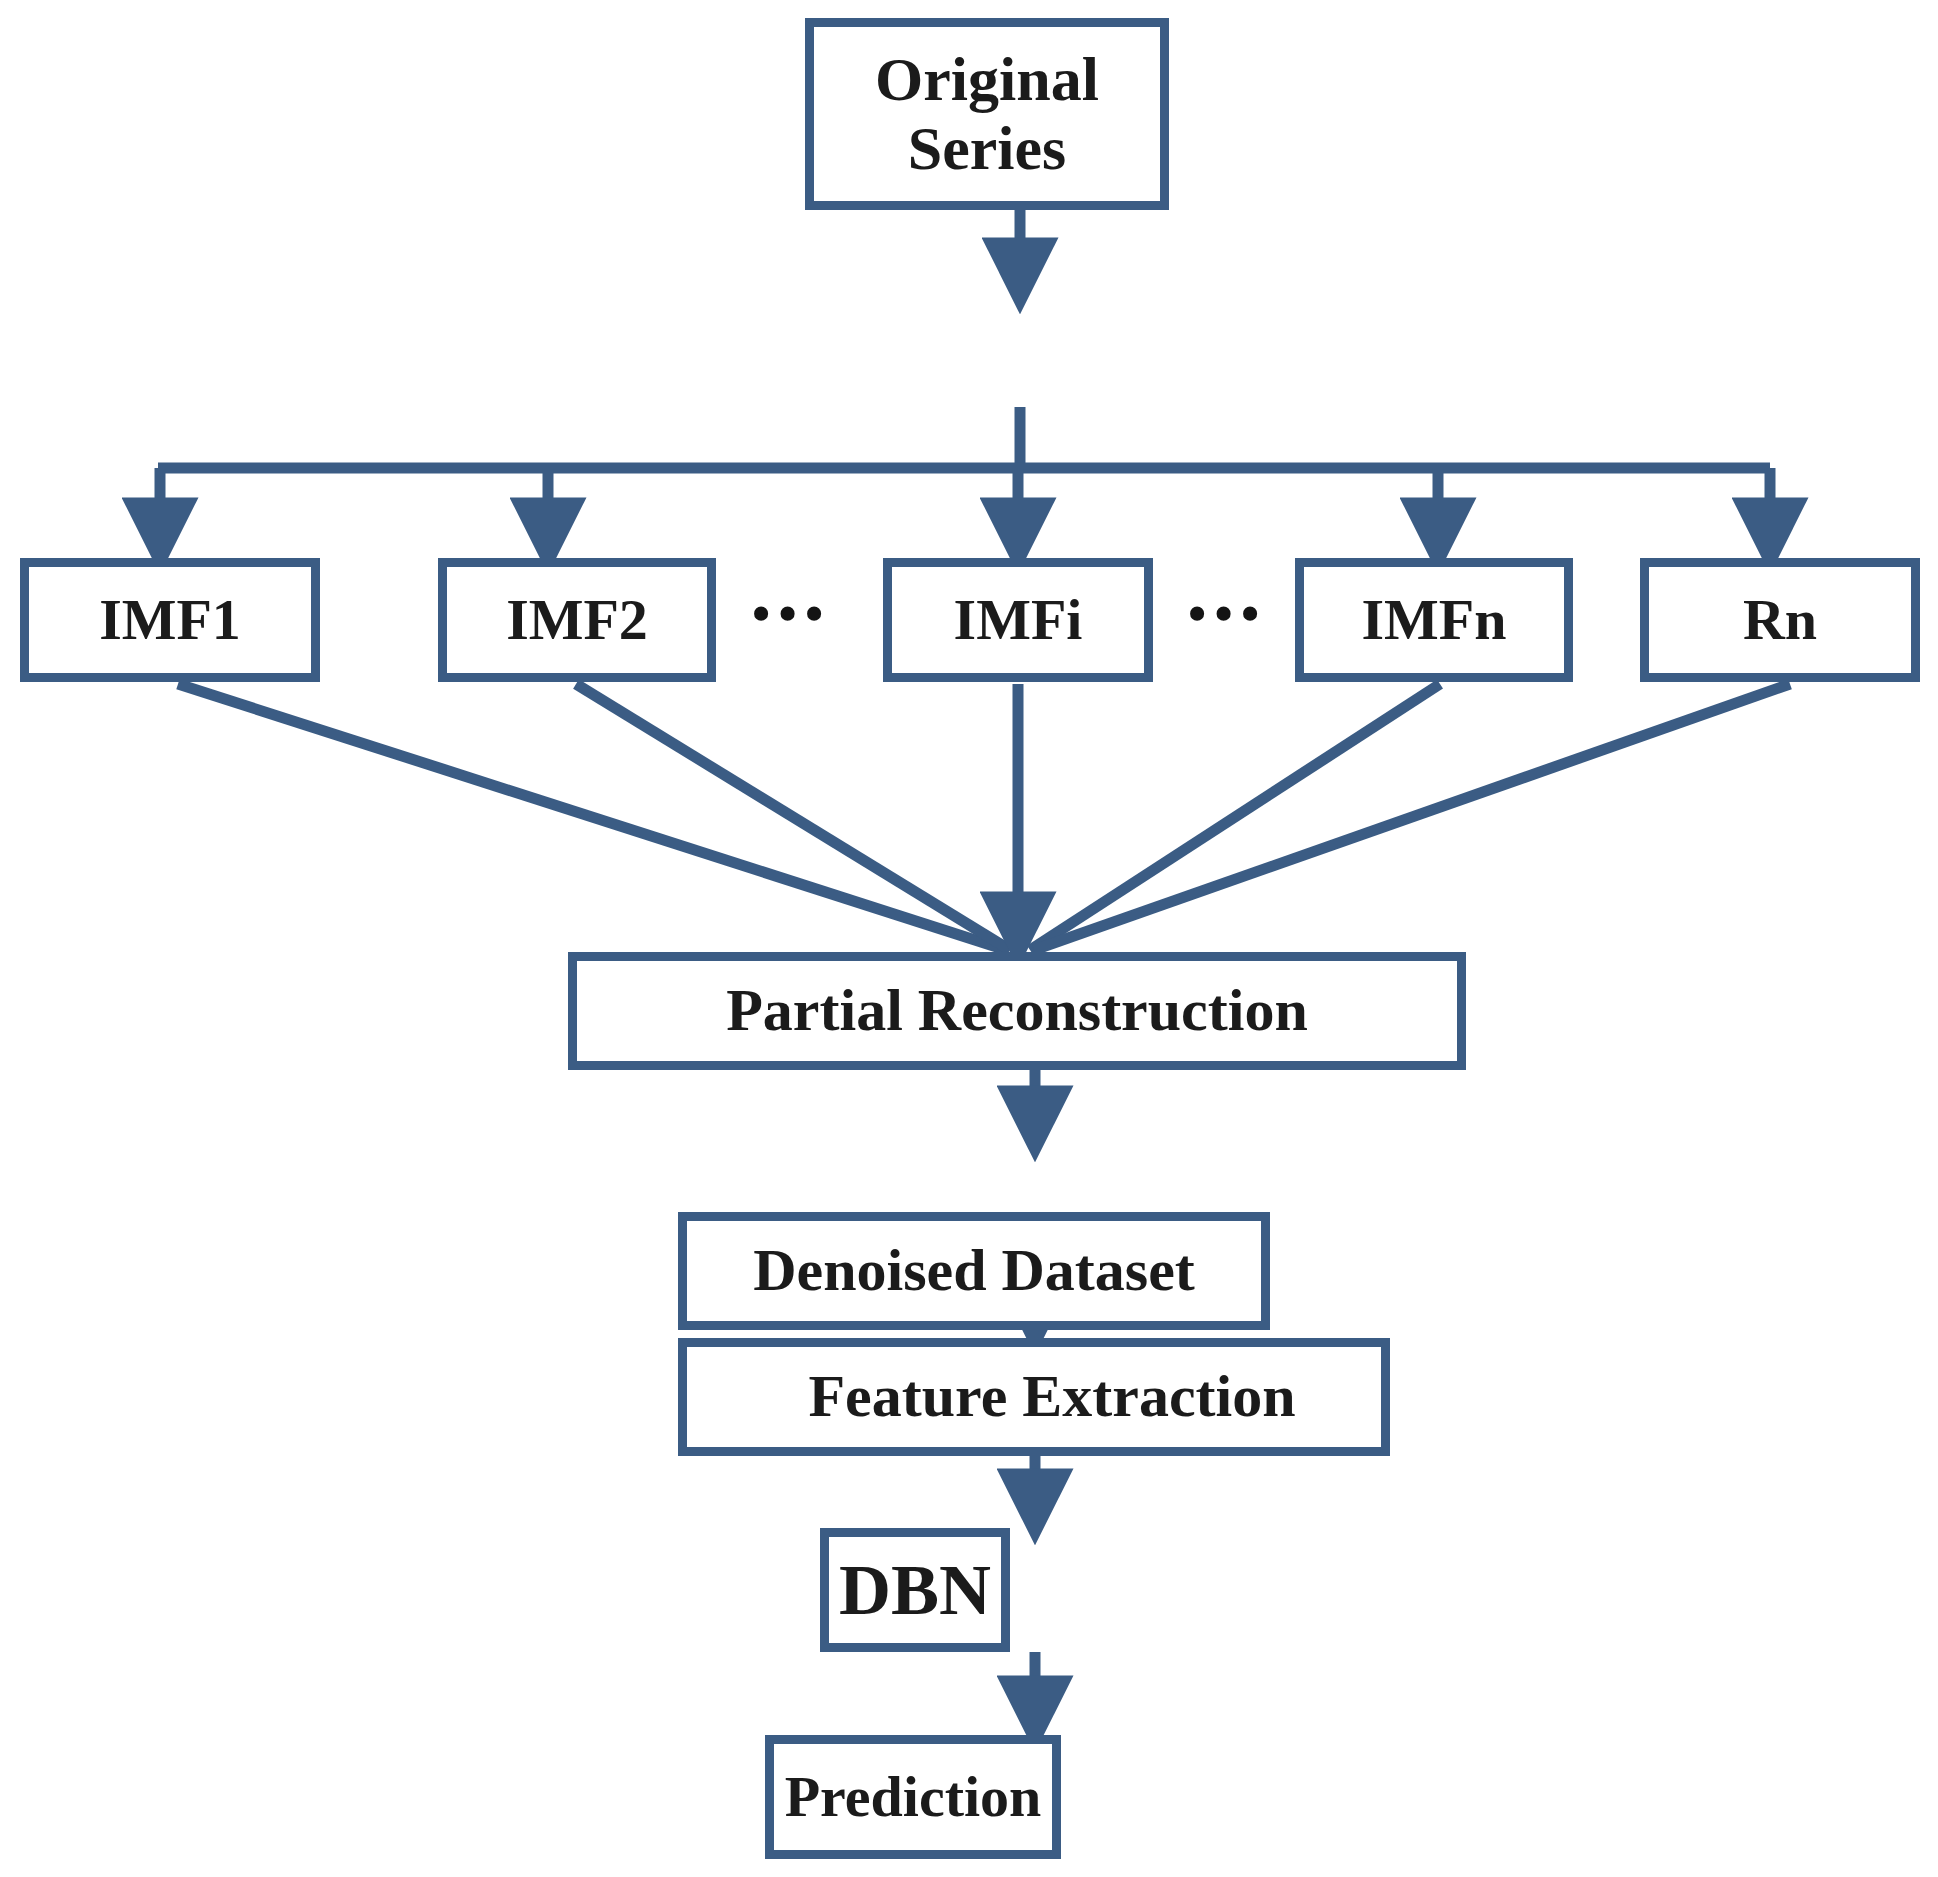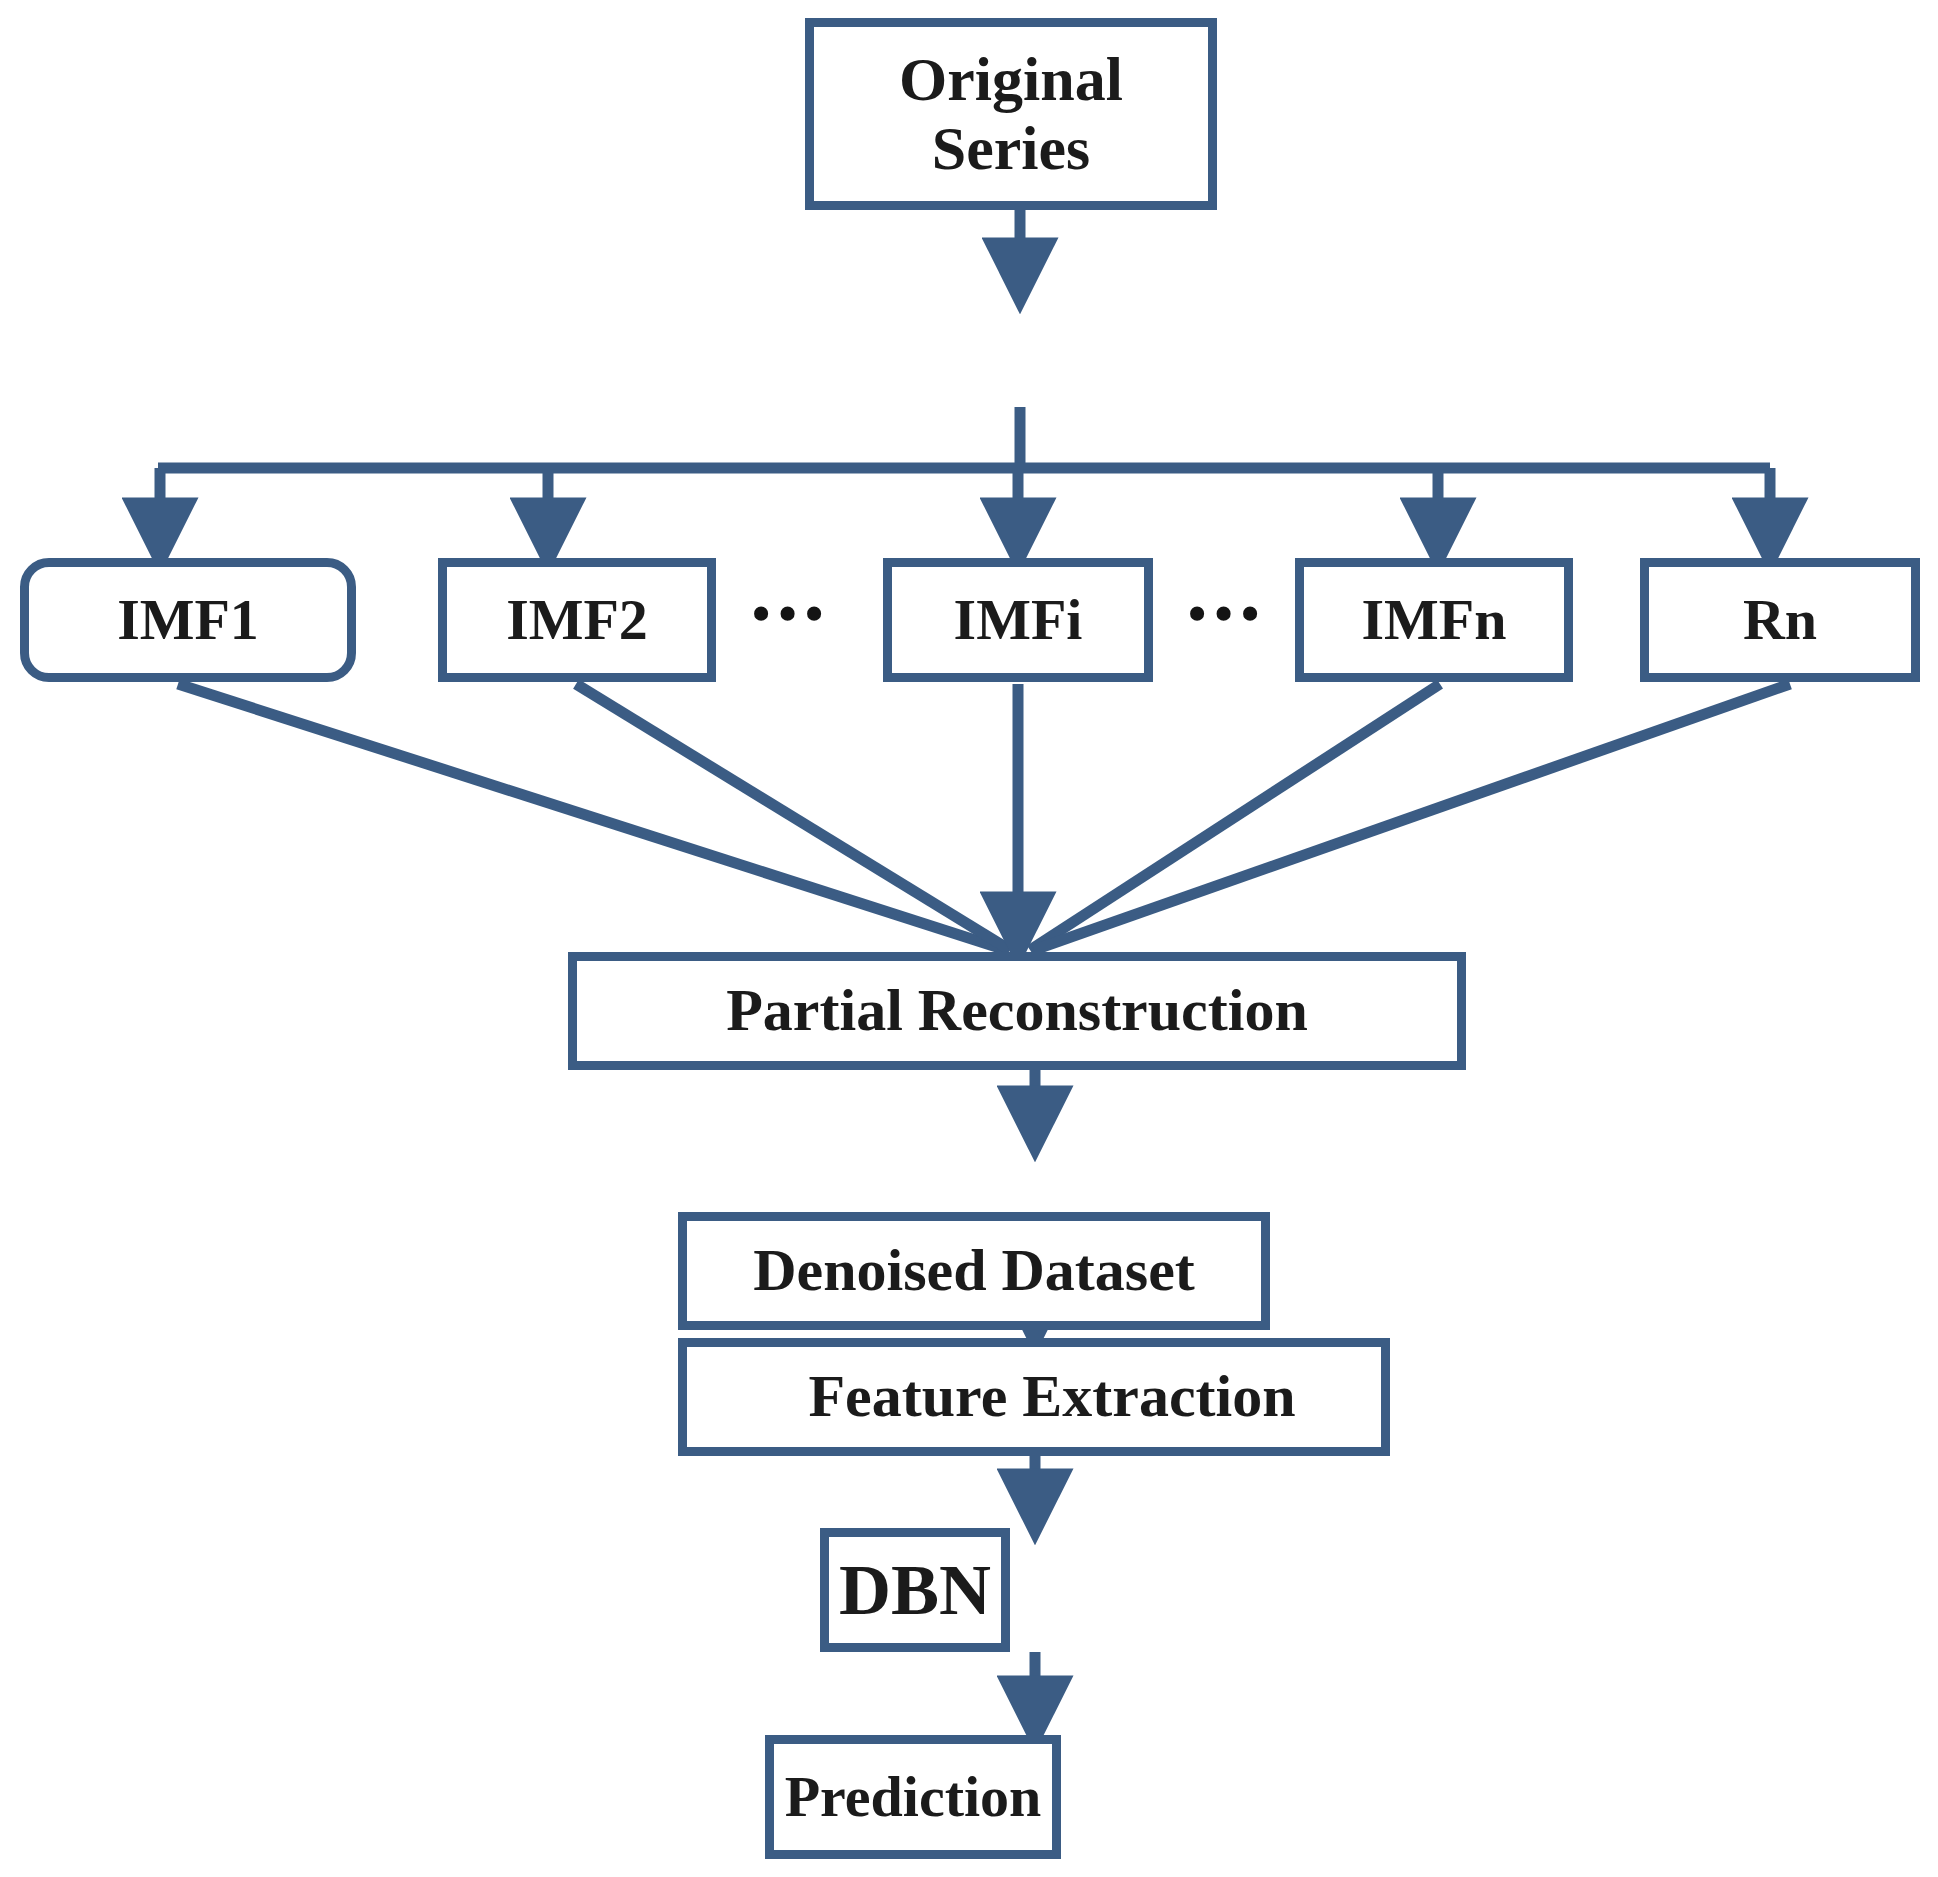--- a/index.html
+++ b/index.html
@@ -109,27 +109,27 @@
       <line x1="1035" y1="1263" x2="1035" y2="1329" stroke="#3b5c84" stroke-width="11" marker-end="url(#arrowhead)"></line>
     </g>
     <g>
       <line x1="1035" y1="1456" x2="1035" y2="1519" stroke="#3b5c84" stroke-width="11" marker-end="url(#arrowhead)"></line>
     </g>
     <g>
       <line x1="1035" y1="1652" x2="1035" y2="1726" stroke="#3b5c84" stroke-width="11" marker-end="url(#arrowhead)"></line>
     </g>
   </svg>
 
-  <div class="node" style="left:805px; top:18px; width:412px; height:192px; font-size:62px;">
+  <div class="node" style="left:805px; top:18px; width:364px; height:192px; font-size:62px;">
     <span class="node-label">Original
 Series</span>
   </div>
 
 
-  <div class="node" style="left:20px; top:558px; width:336px; height:124px; font-size:58px;border-radius:29px;">
+  <div class="node" style="left:20px; top:558px; width:300px; height:124px; font-size:58px;">
     <span class="node-label">IMF1</span>
   </div>
 
   <div class="node" style="left:438px; top:558px; width:278px; height:124px; font-size:58px;">
     <span class="node-label">IMF2</span>
   </div>
 
   <div class="ellipsis" style="left:752px; top:588px; font-size:52px;">•••</div>
 
   <div class="node" style="left:883px; top:558px; width:270px; height:124px; font-size:58px;text-align:center;">

